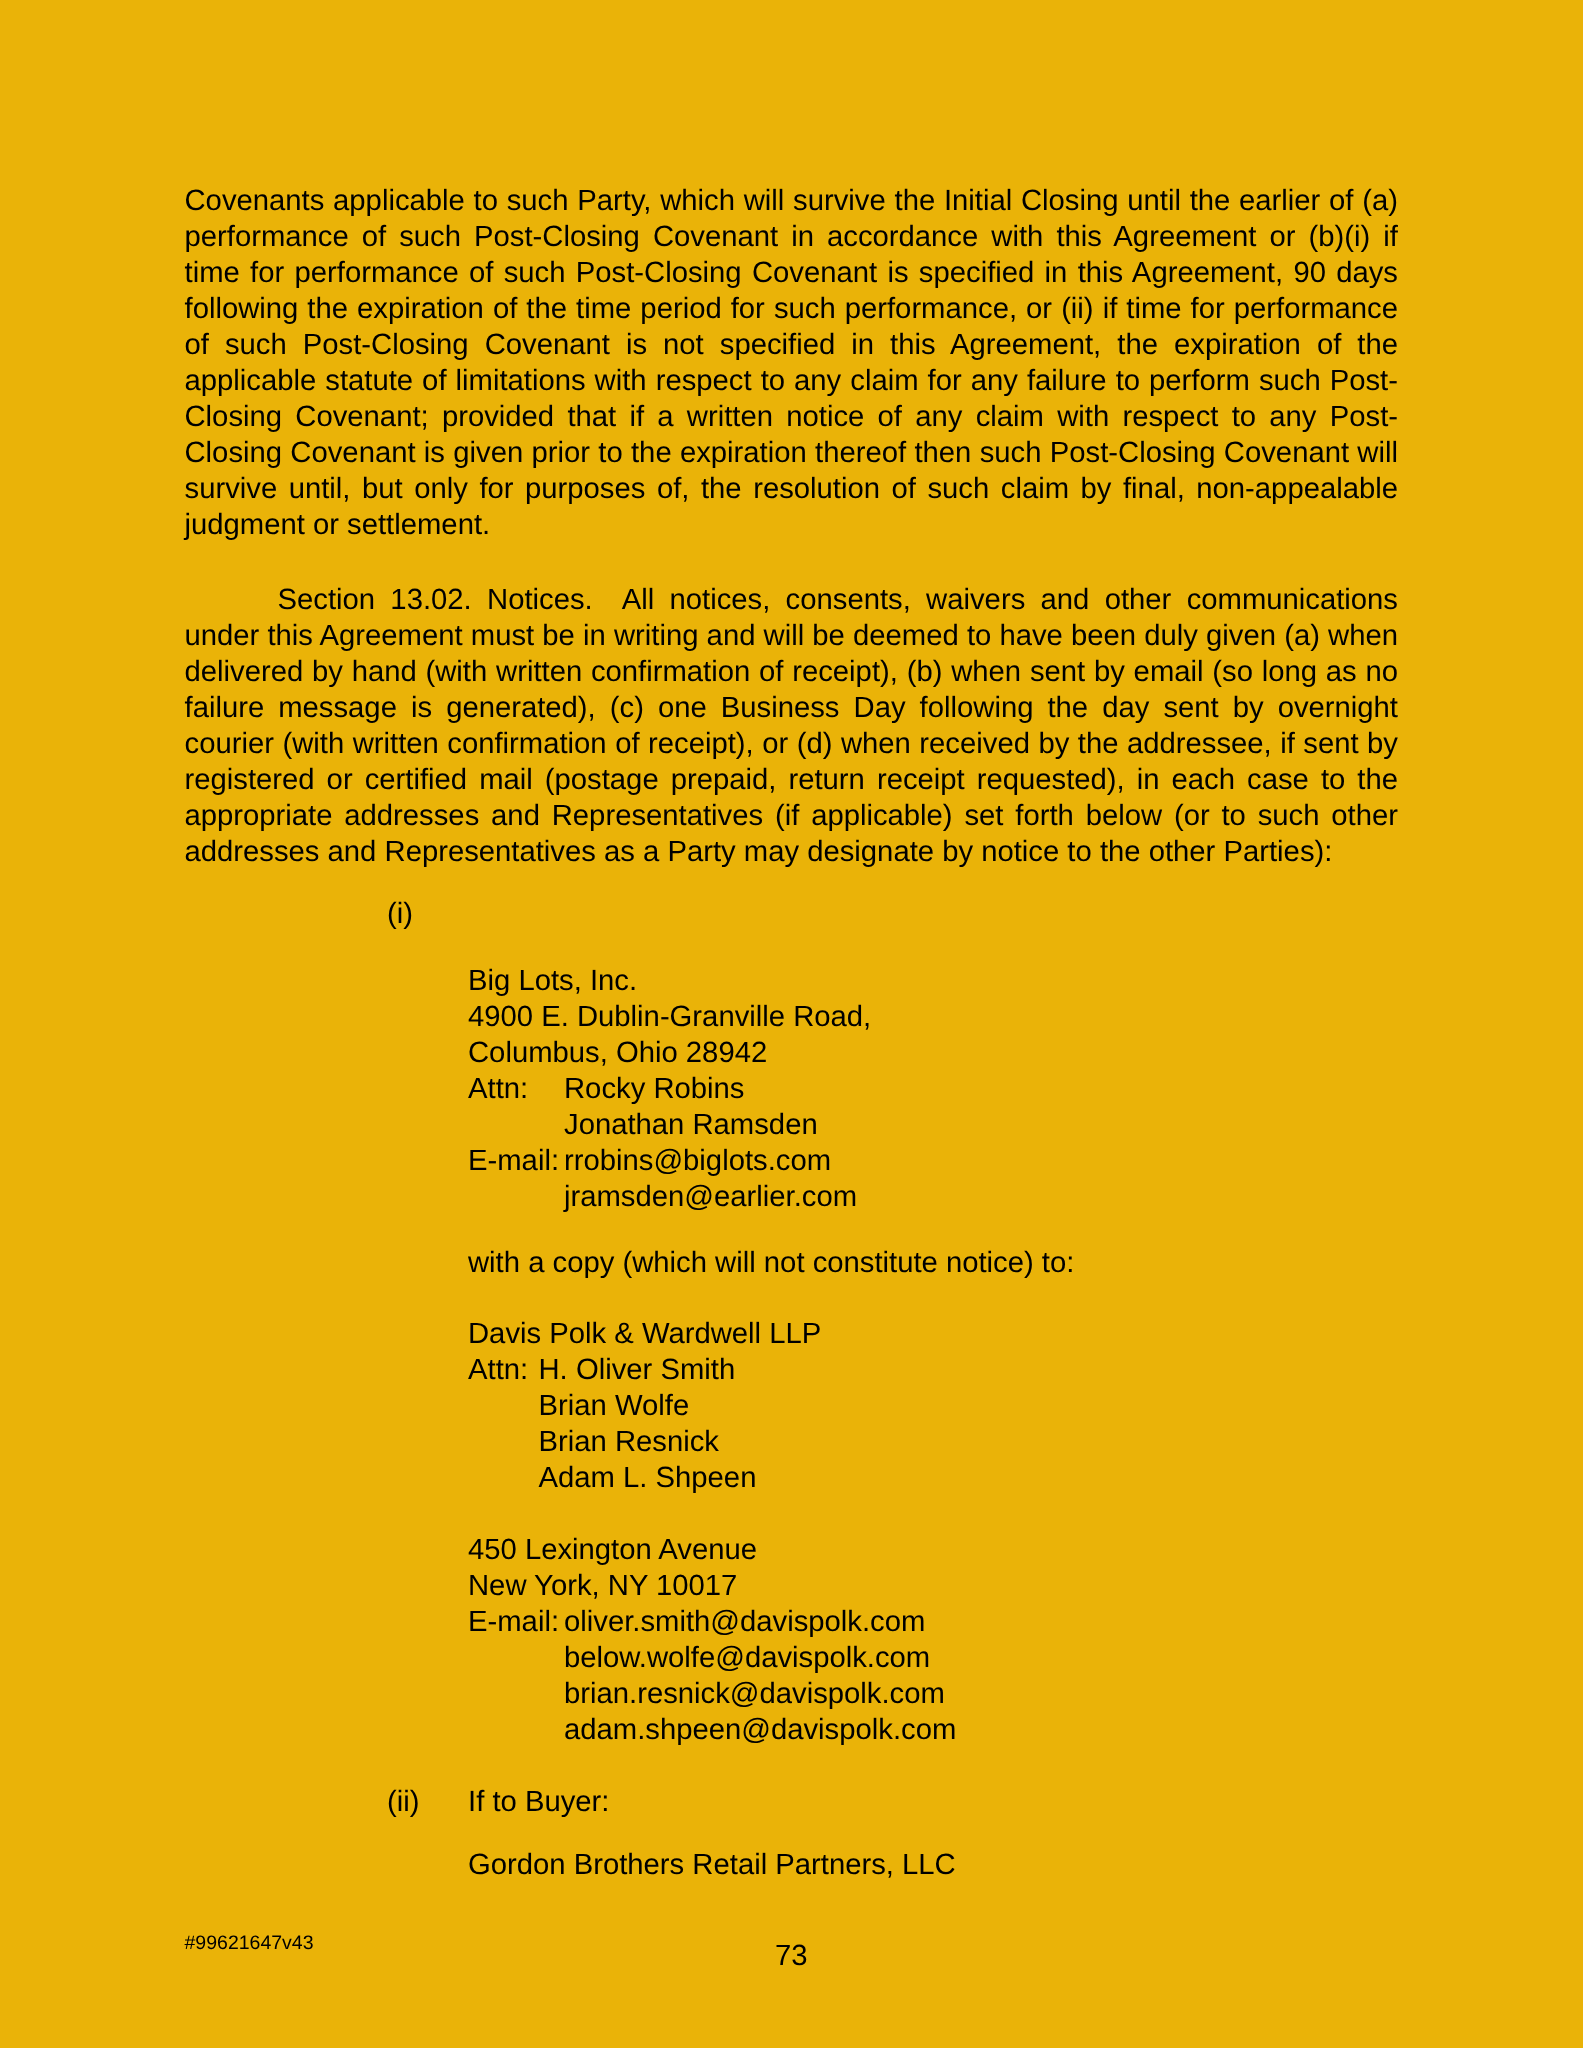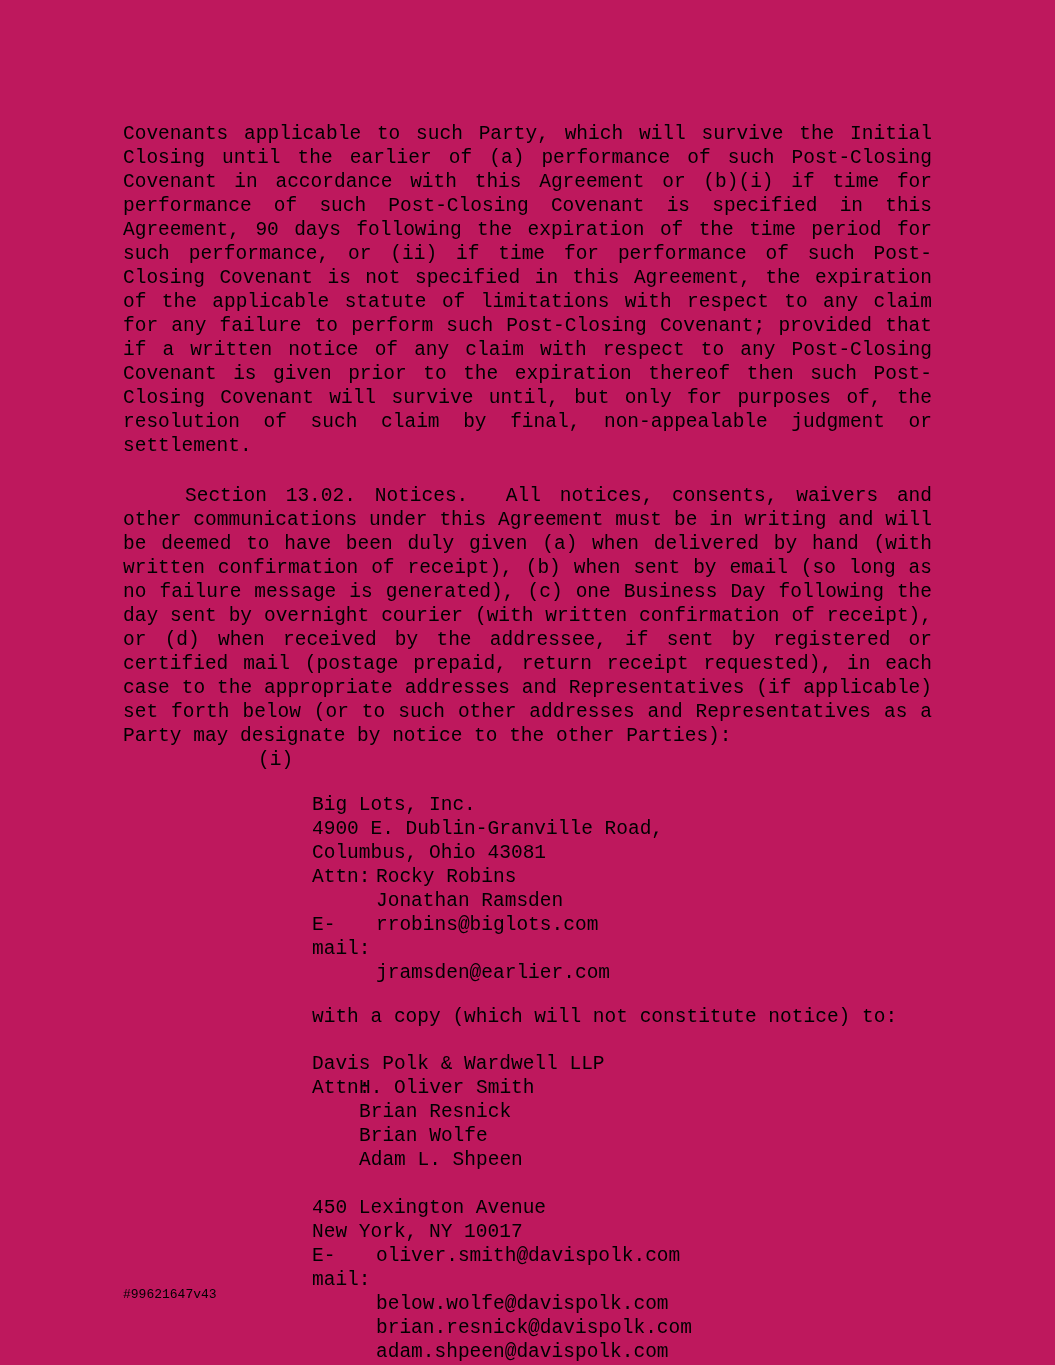--- a/index.html
+++ b/index.html
@@ -4,39 +4,39 @@
 <style>
   html, body {
     margin: 0;
     padding: 0;
     background: #ffffff;
   }
   .page {
     position: relative;
     width: 1055px;
     height: 1365px;
-    background: #be185d;
+    background: #eab308;
     color: #000000;
-    font-family: Liberation Mono, monospace;
+    font-family: Liberation Sans, sans-serif;
     font-size: 19.5px;
     line-height: 24px;
     overflow: hidden;
   }
   .content {
     position: absolute;
     top: 122px;
     left: 123px;
     width: 809px;
   }
   .para {
     margin: 0;
     text-align: justify;
   }
   .para-covenants { margin-bottom: 26px; }
-  .para-notices  { text-indent: 62px; }
+  .para-notices  { text-indent: 62px; margin-bottom: 17px; }
 
   .clause {
     display: flex;
   }
   .clause-i  { margin-bottom: 21px; }
   .clause-ii { margin-bottom: 18px; }
   .clause .marker {
     flex: none;
     width: 54px;
     margin-left: 135px;
@@ -80,43 +80,43 @@
 
     <p class="para para-notices">Section 13.02. Notices.&nbsp; All notices, consents, waivers and other communications under this Agreement must be in writing and will be deemed to have been duly given (a) when delivered by hand (with written confirmation of receipt), (b) when sent by email (so long as no failure message is generated), (c) one Business Day following the day sent by overnight courier (with written confirmation of receipt), or (d) when received by the addressee, if sent by registered or certified mail (postage prepaid, return receipt requested), in each case to the appropriate addresses and Representatives (if applicable) set forth below (or to such other addresses and Representatives as a Party may designate by notice to the other Parties):</p>
 
     <div class="clause clause-i">
       <span class="marker">(i)</span>
     </div>
 
     <div class="addr-block block-selling">
       <div>Big Lots, Inc.</div>
       <div>4900 E. Dublin-Granville Road,</div>
-      <div>Columbus, Ohio 43081</div>
+      <div>Columbus, Ohio 28942</div>
       <div class="pair">
         <span class="lbl">Attn:</span>
         <span>Rocky Robins</span>
       </div>
       <div class="cont">Jonathan Ramsden</div>
       <div class="pair">
         <span class="lbl">E-mail:</span>
         <span>rrobins@biglots.com</span>
       </div>
       <div class="cont">jramsden@earlier.com</div>
     </div>
 
     <div class="addr-block block-copy-note">with a copy (which will not constitute notice) to:</div>
 
     <div class="addr-block block-firm">
       <div>Davis Polk &amp; Wardwell LLP</div>
       <div class="pair">
         <span class="lbl-sm">Attn:</span>
         <span>H. Oliver Smith</span>
       </div>
+      <div class="cont-sm">Brian Wolfe</div>
       <div class="cont-sm">Brian Resnick</div>
-      <div class="cont-sm">Brian Wolfe</div>
       <div class="cont-sm">Adam L. Shpeen</div>
     </div>
 
     <div class="addr-block block-firm-addr">
       <div>450 Lexington Avenue</div>
       <div>New York, NY 10017</div>
       <div class="pair">
         <span class="lbl">E-mail:</span>
         <span>oliver.smith@davispolk.com</span>
       </div>

